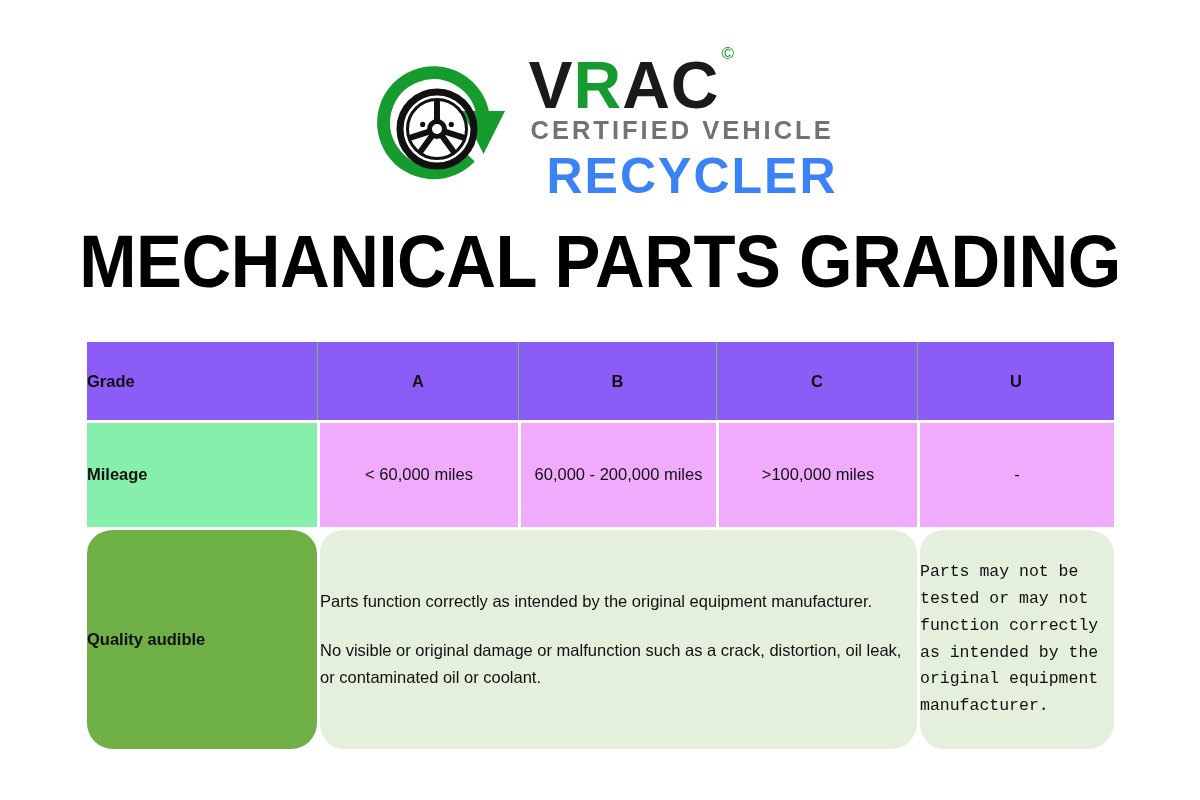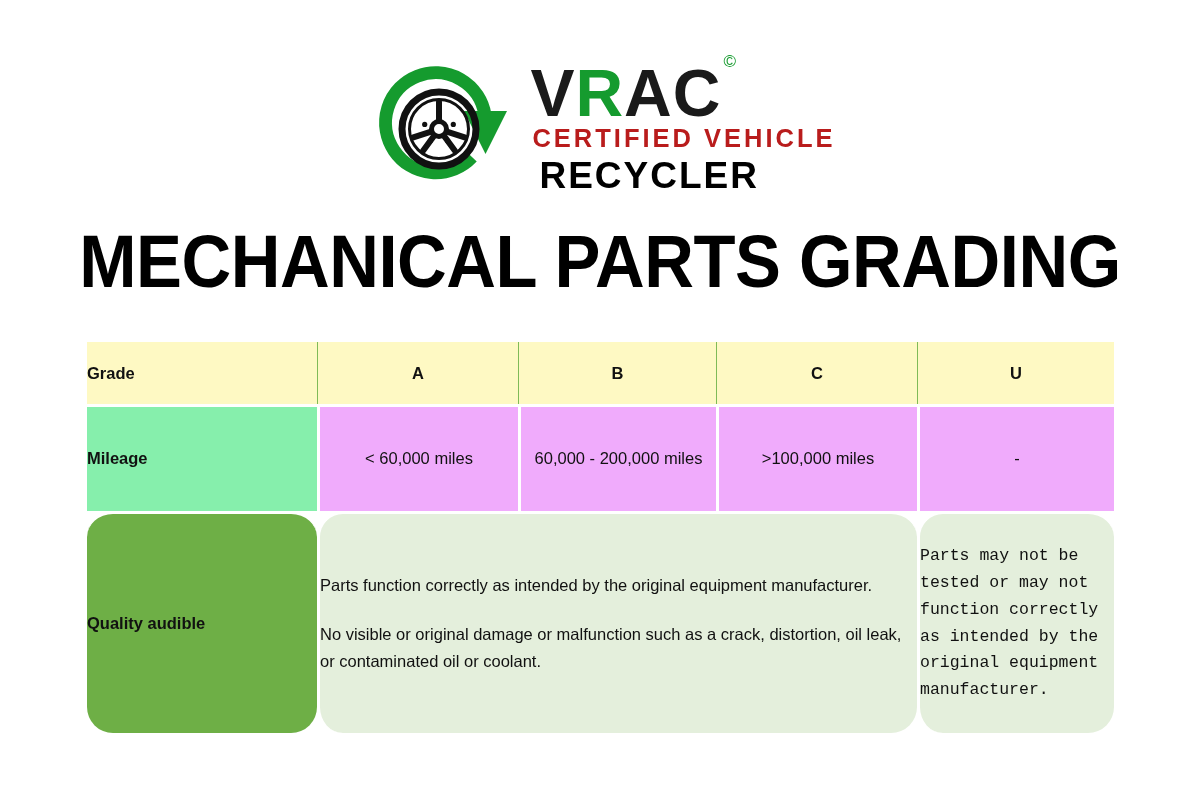--- a/index.html
+++ b/index.html
@@ -59,34 +59,34 @@
     top: -26px;
     left: 2px;
     color: #159B2E;
     font-weight: normal;
   }
   .logo-line2 {
     font-family: "Liberation Sans", sans-serif;
     font-weight: bold;
     font-size: 25.5px;
     letter-spacing: 3.0px;
-    color: #b91c1c;
+    color: #737373;
     white-space: nowrap;
     margin-top: 1px;
     margin-left: 2px;
   }
   .logo-line3 {
     font-family: "Liberation Sans", sans-serif;
     font-weight: bold;
-    font-size: 37px;
+    font-size: 50px;
     letter-spacing: 2.0px;
-    color: #000000;
+    color: #3b82f6;
     white-space: nowrap;
     margin-top: 2px;
-    margin-left: 9px;
+    margin-left: 18px;
   }
 
   
   #page-title {
     position: absolute;
     left: 0;
     top: 219px;
     width: 1200px;
     text-align: center;
     font-family: "Liberation Sans Narrow", "Liberation Sans", sans-serif;
@@ -116,22 +116,22 @@
     font-size: 16.5px;
     color: #111111;
   }
   .col-label { width: 230px; }
   .col-a { width: 201px; }
   .col-b { width: 198px; }
   .col-c { width: 201px; }
   .col-u { width: 197px; }
 
   .hdr-row td {
-    height: 62px;
-    background: #fef9c3;
+    height: 78px;
+    background: #8b5cf6;
     font-weight: bold;
     text-align: center;
     font-size: 16px;
   }
   .hdr-row td.hdr-grade {
     text-align: left;
     padding-left: 12px;
   }
   .hdr-sep {
     border-left: 1px solid #7FBB57;

